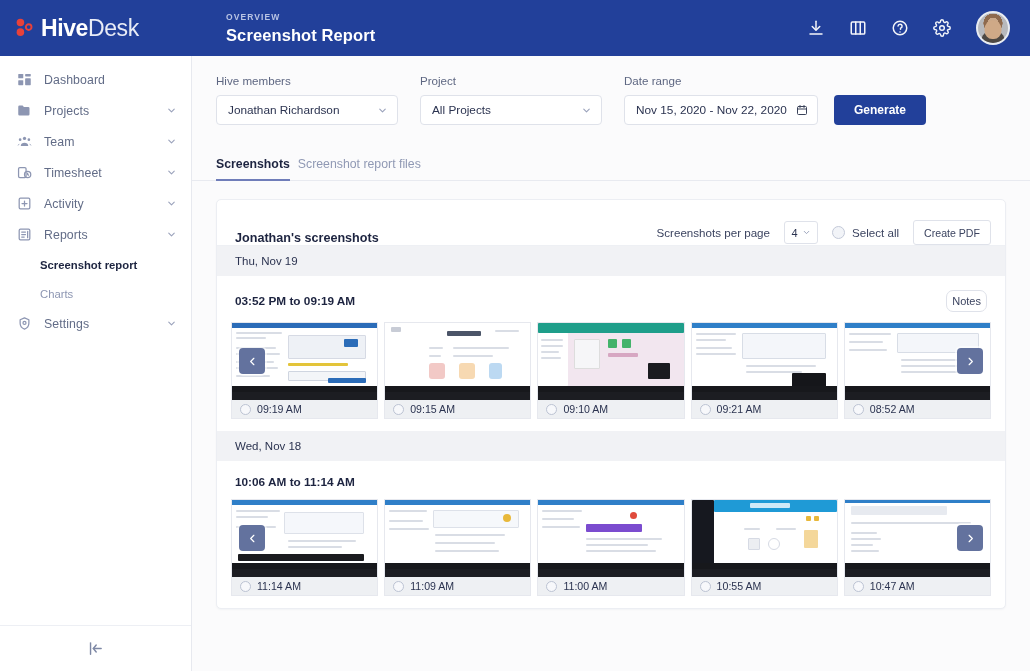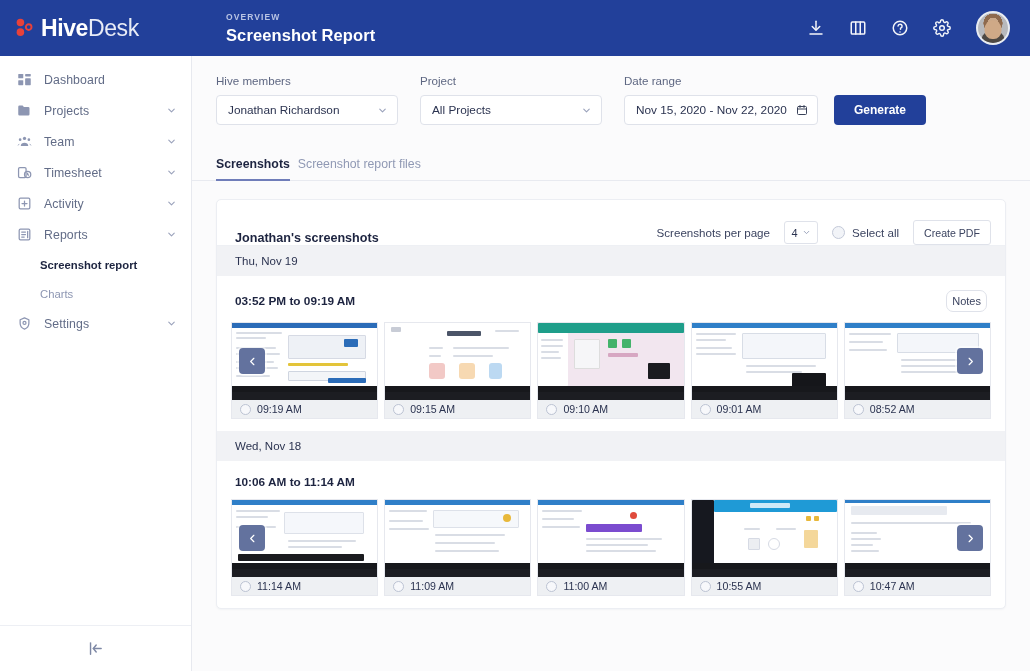--- a/index.html
+++ b/index.html
@@ -526,21 +526,21 @@
                       <div class="ln" style="left:4px;top:30px;width:40px"></div>
                     <div class="ln" style="left:54px;top:42px;width:70px"></div>
                       <div class="ln" style="left:54px;top:48px;width:56px"></div>
                     <div class="blk" style="left:100px;top:50px;width:34px;height:18px;background:#15161a"></div>
                     <div class="bar-dark"></div>
                       <div class="taskbar"></div>
                   </div>
                 </div>
                 <div class="shot-foot">
                   <span class="shot-check"></span>
-                  <span class="shot-time">09:01 AM</span>
+                  <span class="shot-time">09:21 AM</span>
                 </div>
               </div>
 
               <div class="shot">
                 <div class="shot-img">
                   <div class="tb">
                     <div class="bar-blue" style="background:#2f7fc8"></div>
                     <div class="ln" style="left:4px;top:10px;width:42px"></div>
                     <div class="blk" style="left:52px;top:10px;width:82px;height:20px;background:#f4f6fa;border:1px solid #d8dde6"></div>
                     <div class="ln" style="left:4px;top:18px;width:34px"></div>

